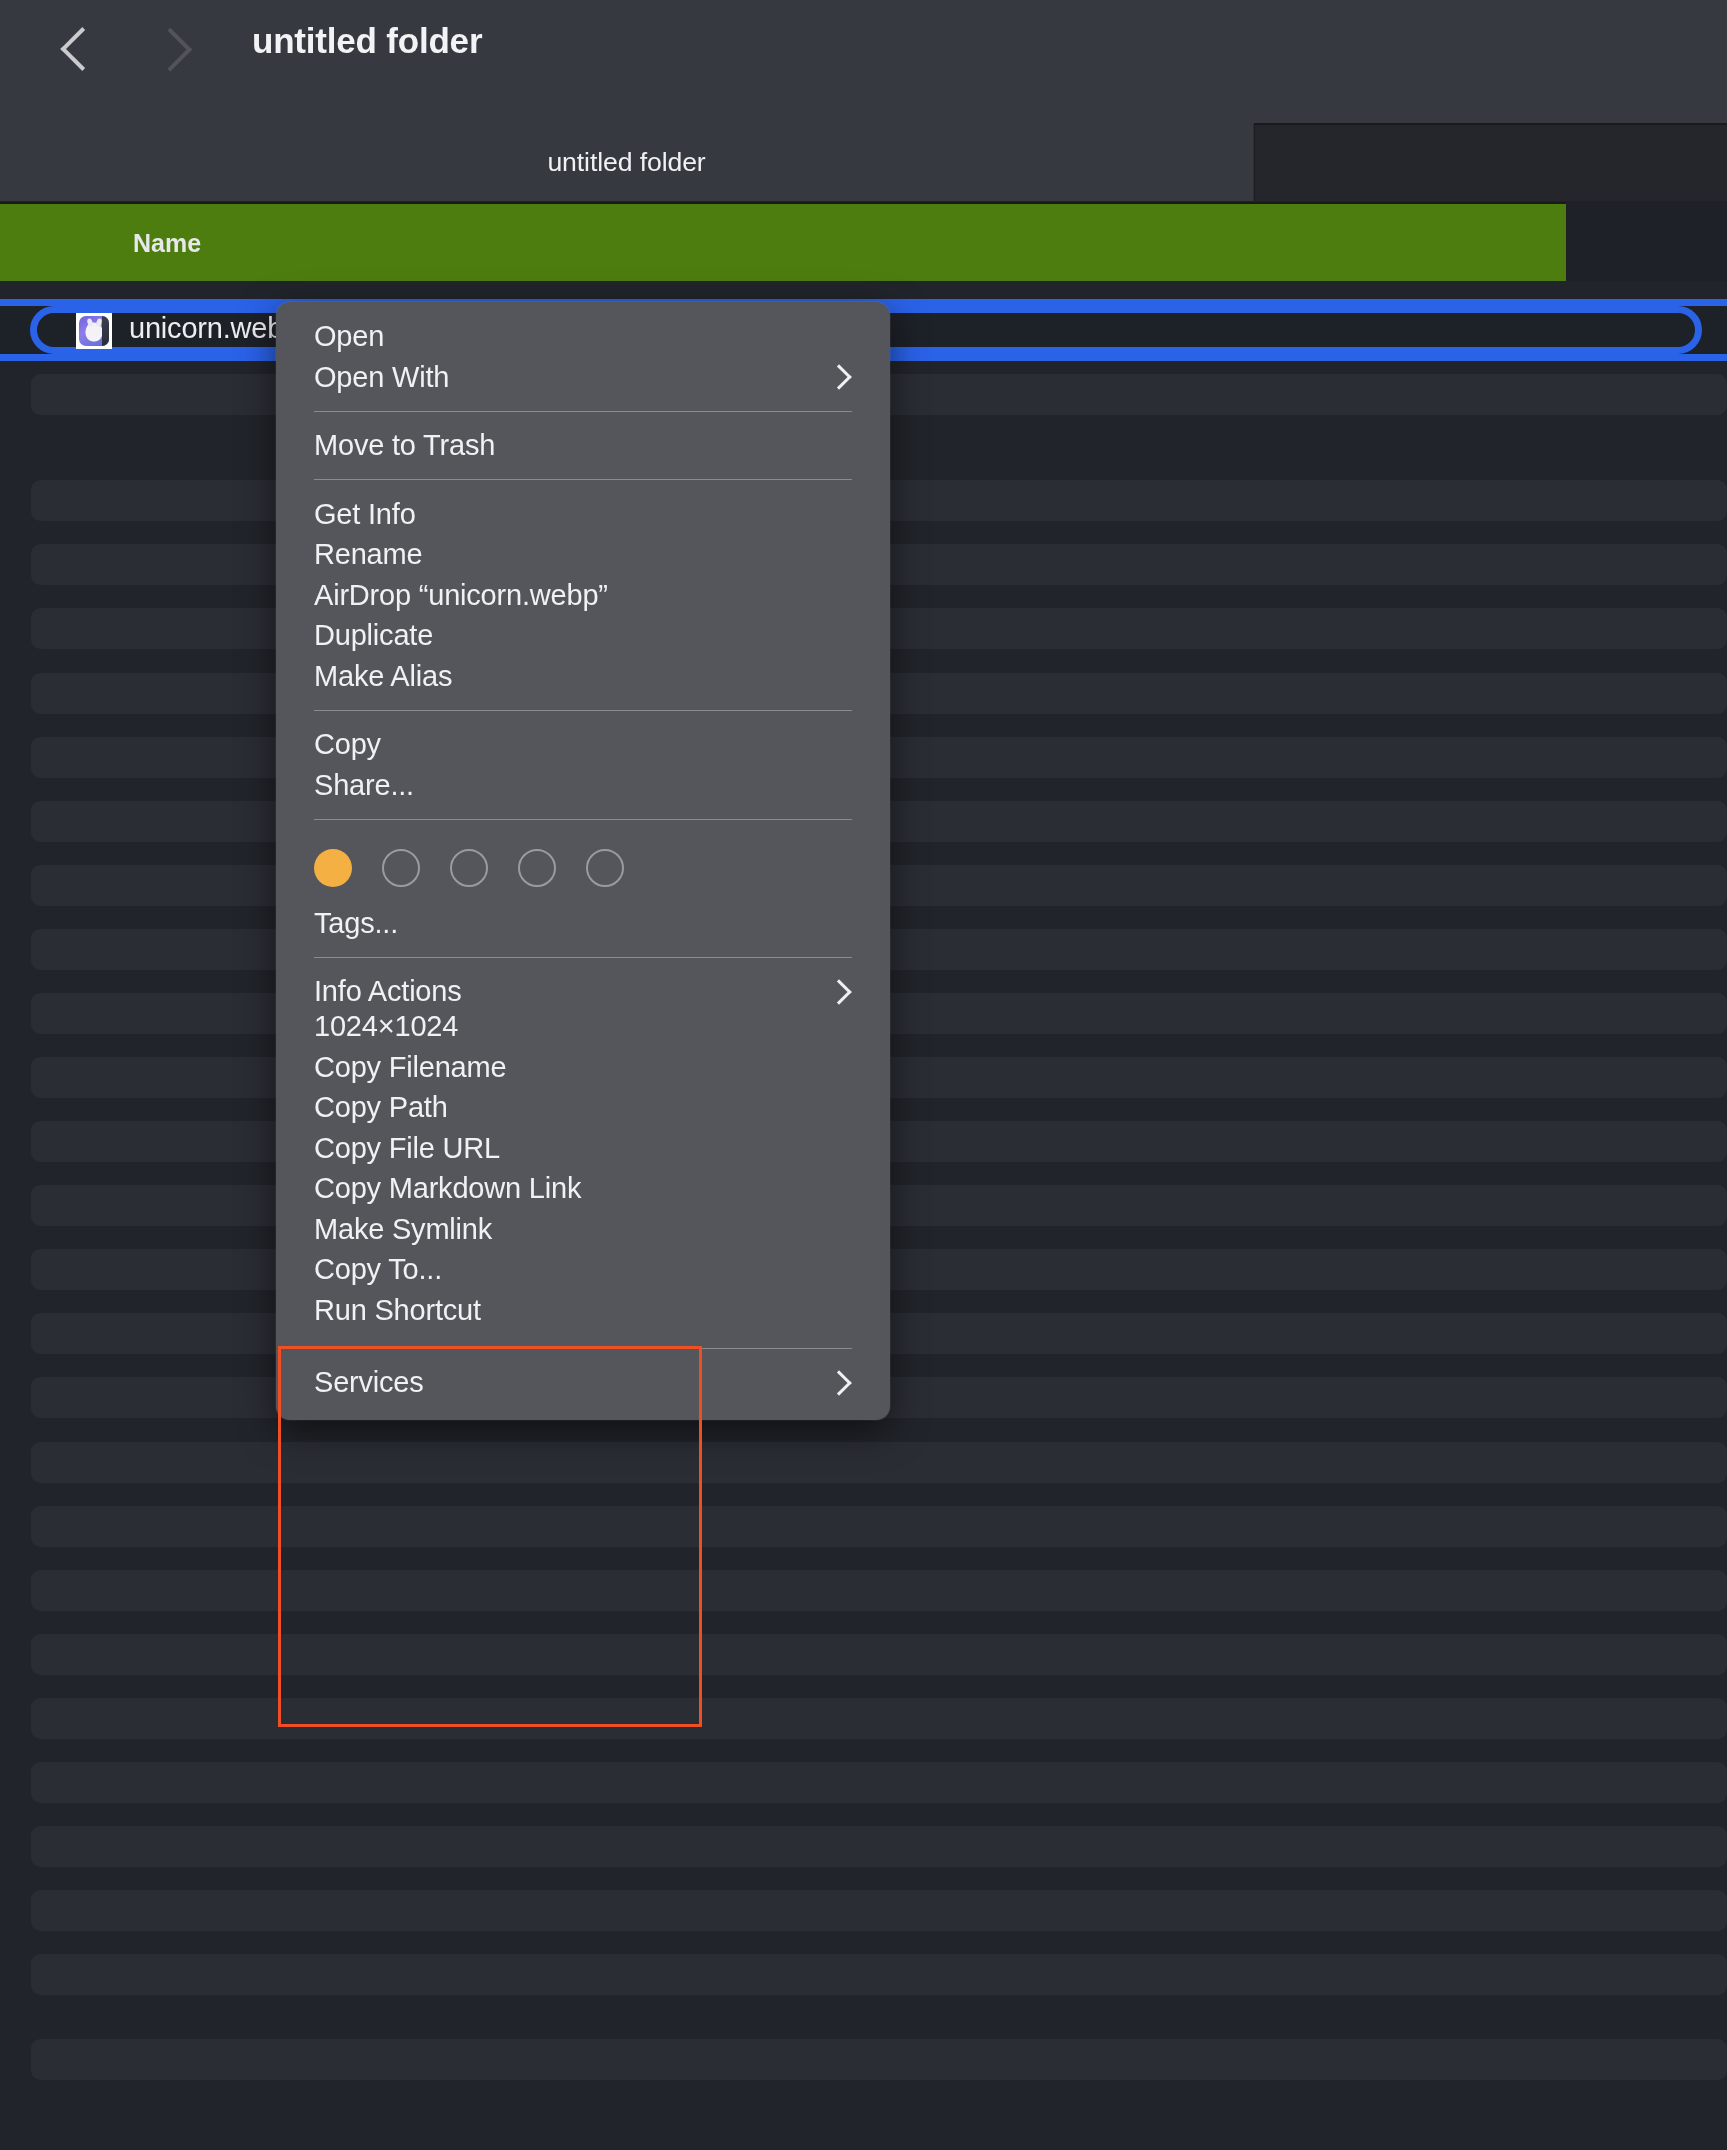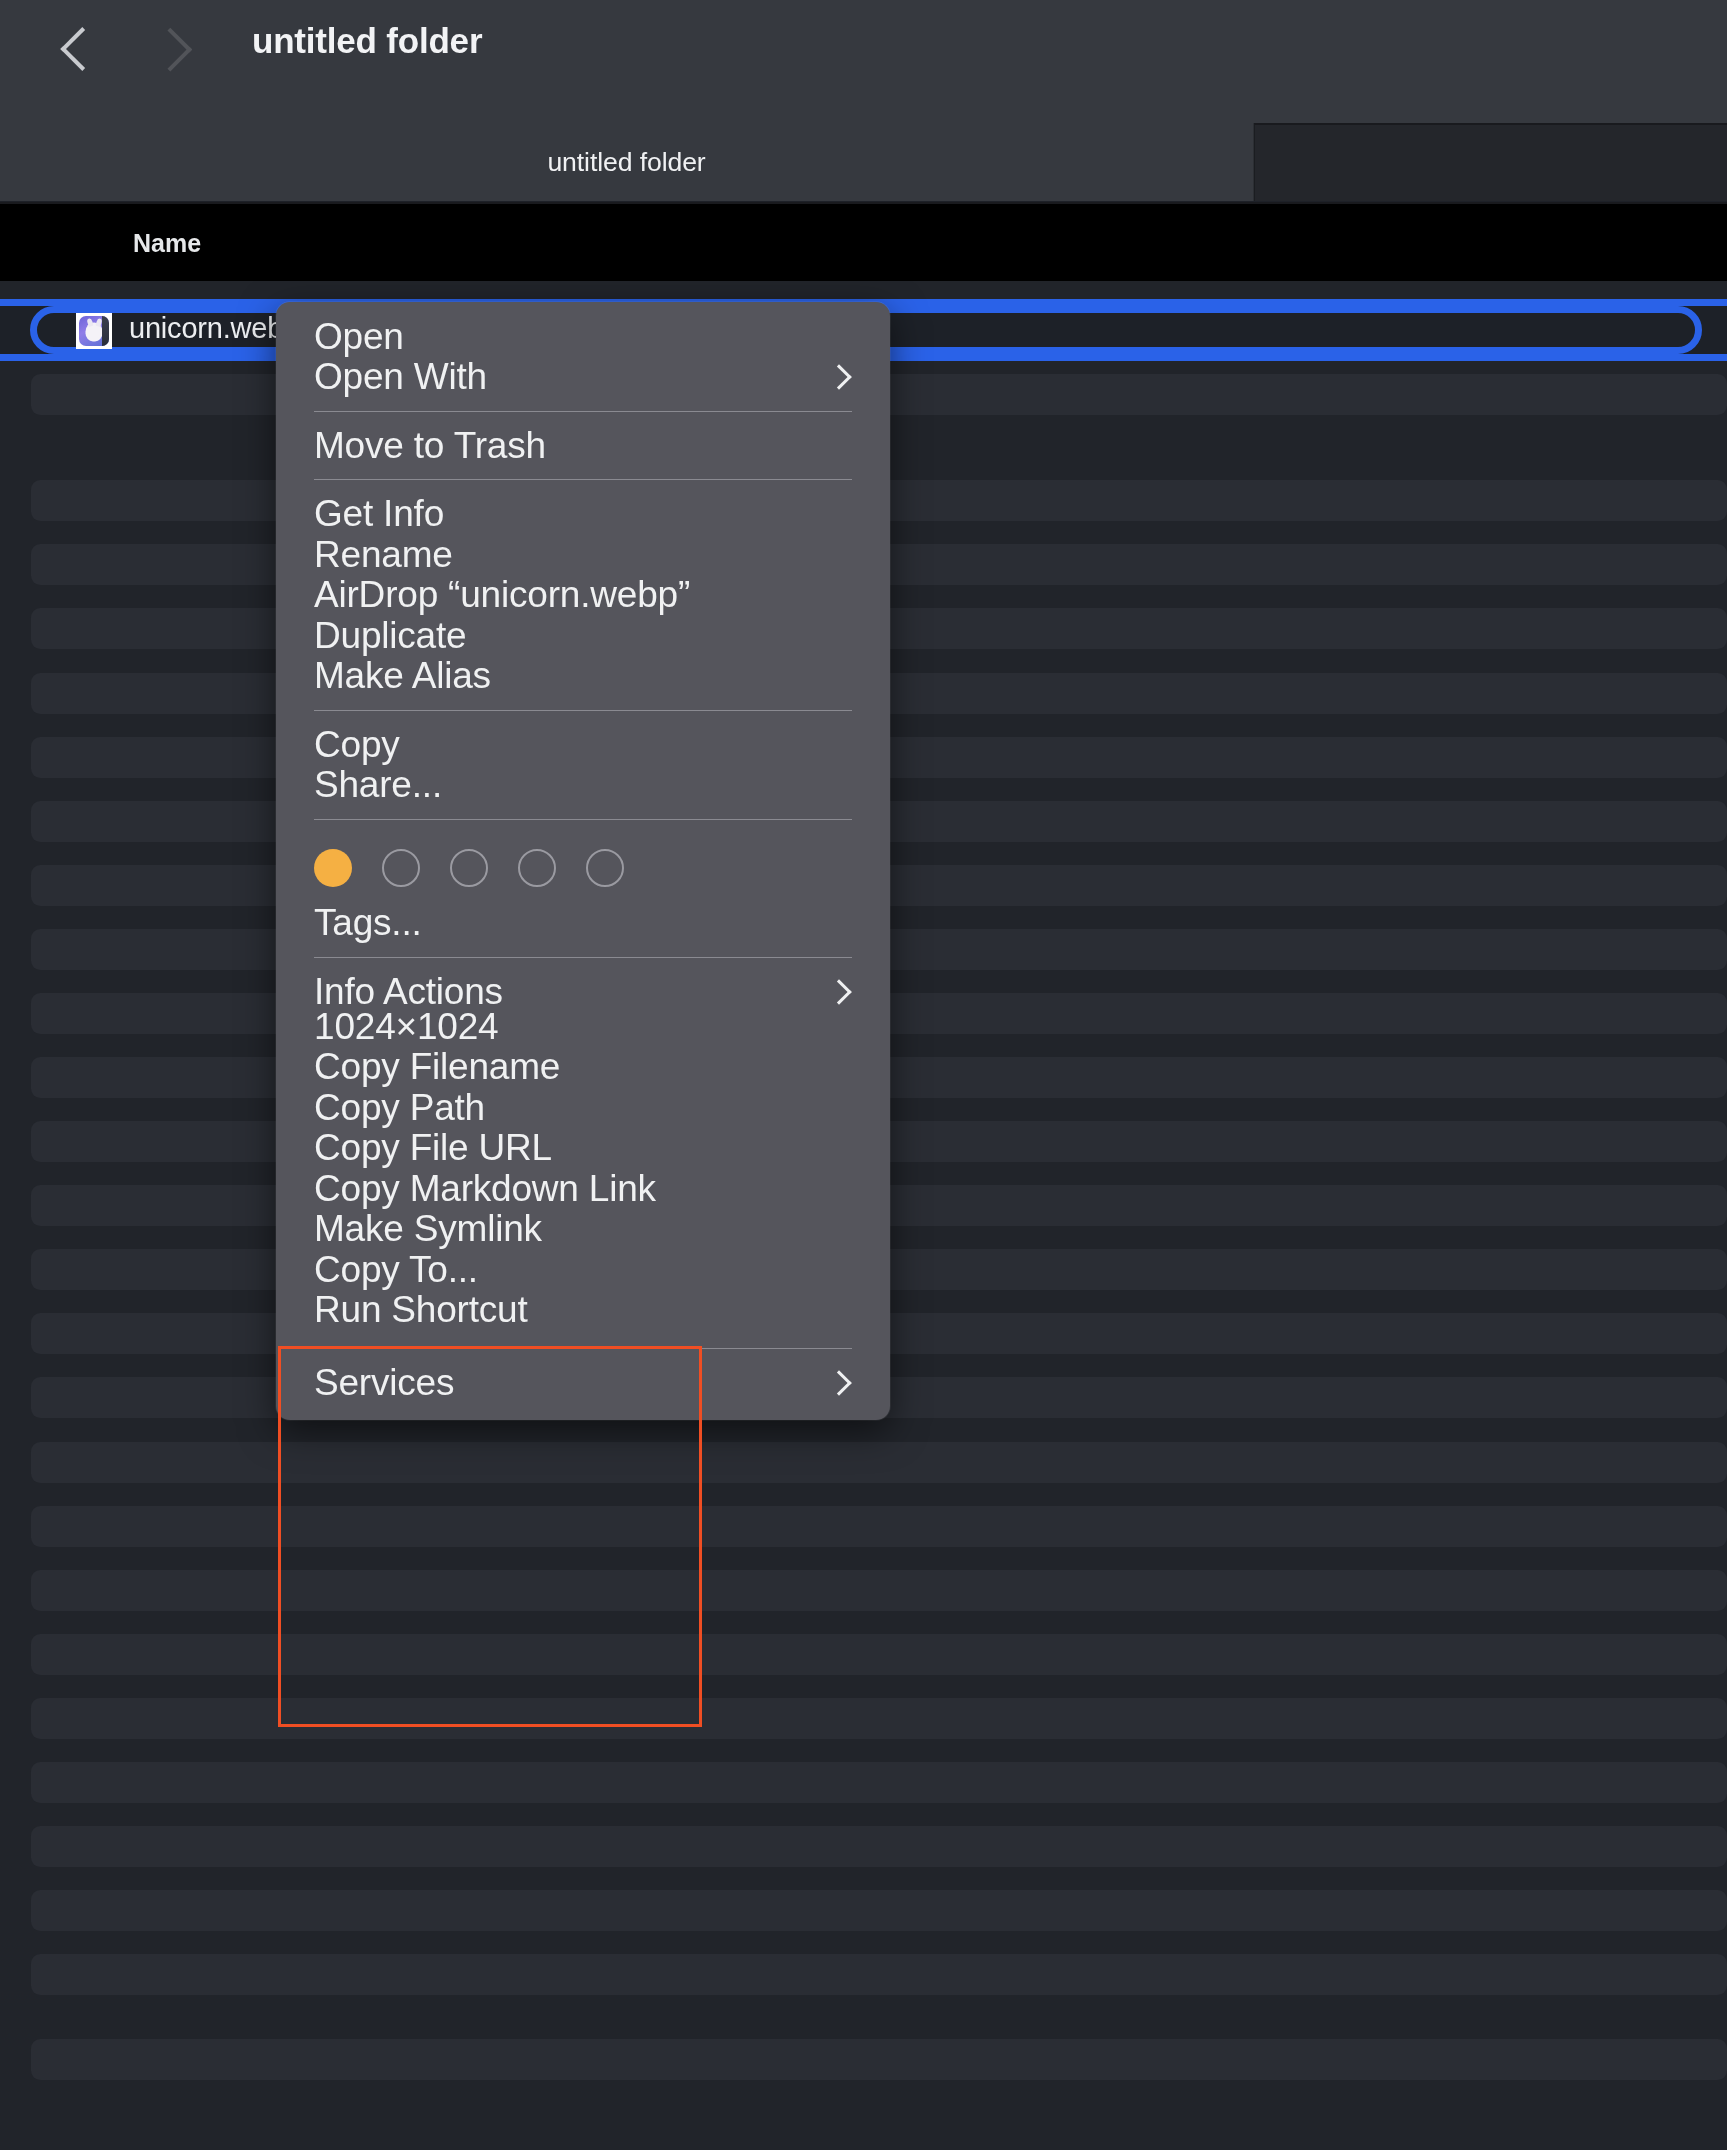--- a/index.html
+++ b/index.html
@@ -87,22 +87,22 @@
     font-size: 26.6px;
     color: #f0f1f3;
     white-space: nowrap;
     letter-spacing: -0.1px;
   }
 
   
   .colheader {
     position: absolute;
     left: 0; top: 202px;
-    width: 1727px; height: 80px;
-    background: #000000;
+    width: 1566px; height: 80px;
+    background: #4d7c0f;
     border-top: 2.3px solid #191a1e;
     border-bottom: 1.6px solid #3a3d43;
     box-sizing: border-box;
   }
   .colheader-name {
     position: absolute;
     left: 133px;
     top: 25px;
     font-size: 25px;
     font-weight: 700;
@@ -219,21 +219,21 @@
     box-shadow: 0 11px 36px rgba(0,0,0,0.55), 0 0 0 0.8px rgba(255,255,255,0.10);
     padding: 17px 0 20.3px 0;
     box-sizing: border-box;
   }
   .mi {
     position: relative;
     height: 35px;
     display: flex;
     align-items: center;
     padding: 0 26.6px 0 38px;
-    font-size: 37px;
+    font-size: 29px;
     color: #f0f1f2;
     white-space: nowrap;
     letter-spacing: -0.2px;
   }
   .mi-label { flex: 1 1 auto; }
   .mi-chev {
     width: 15px; height: 15px;
     border-style: solid;
     border-width: 3.9px 3.9px 0 0;
     border-color: #f0f1f2;

